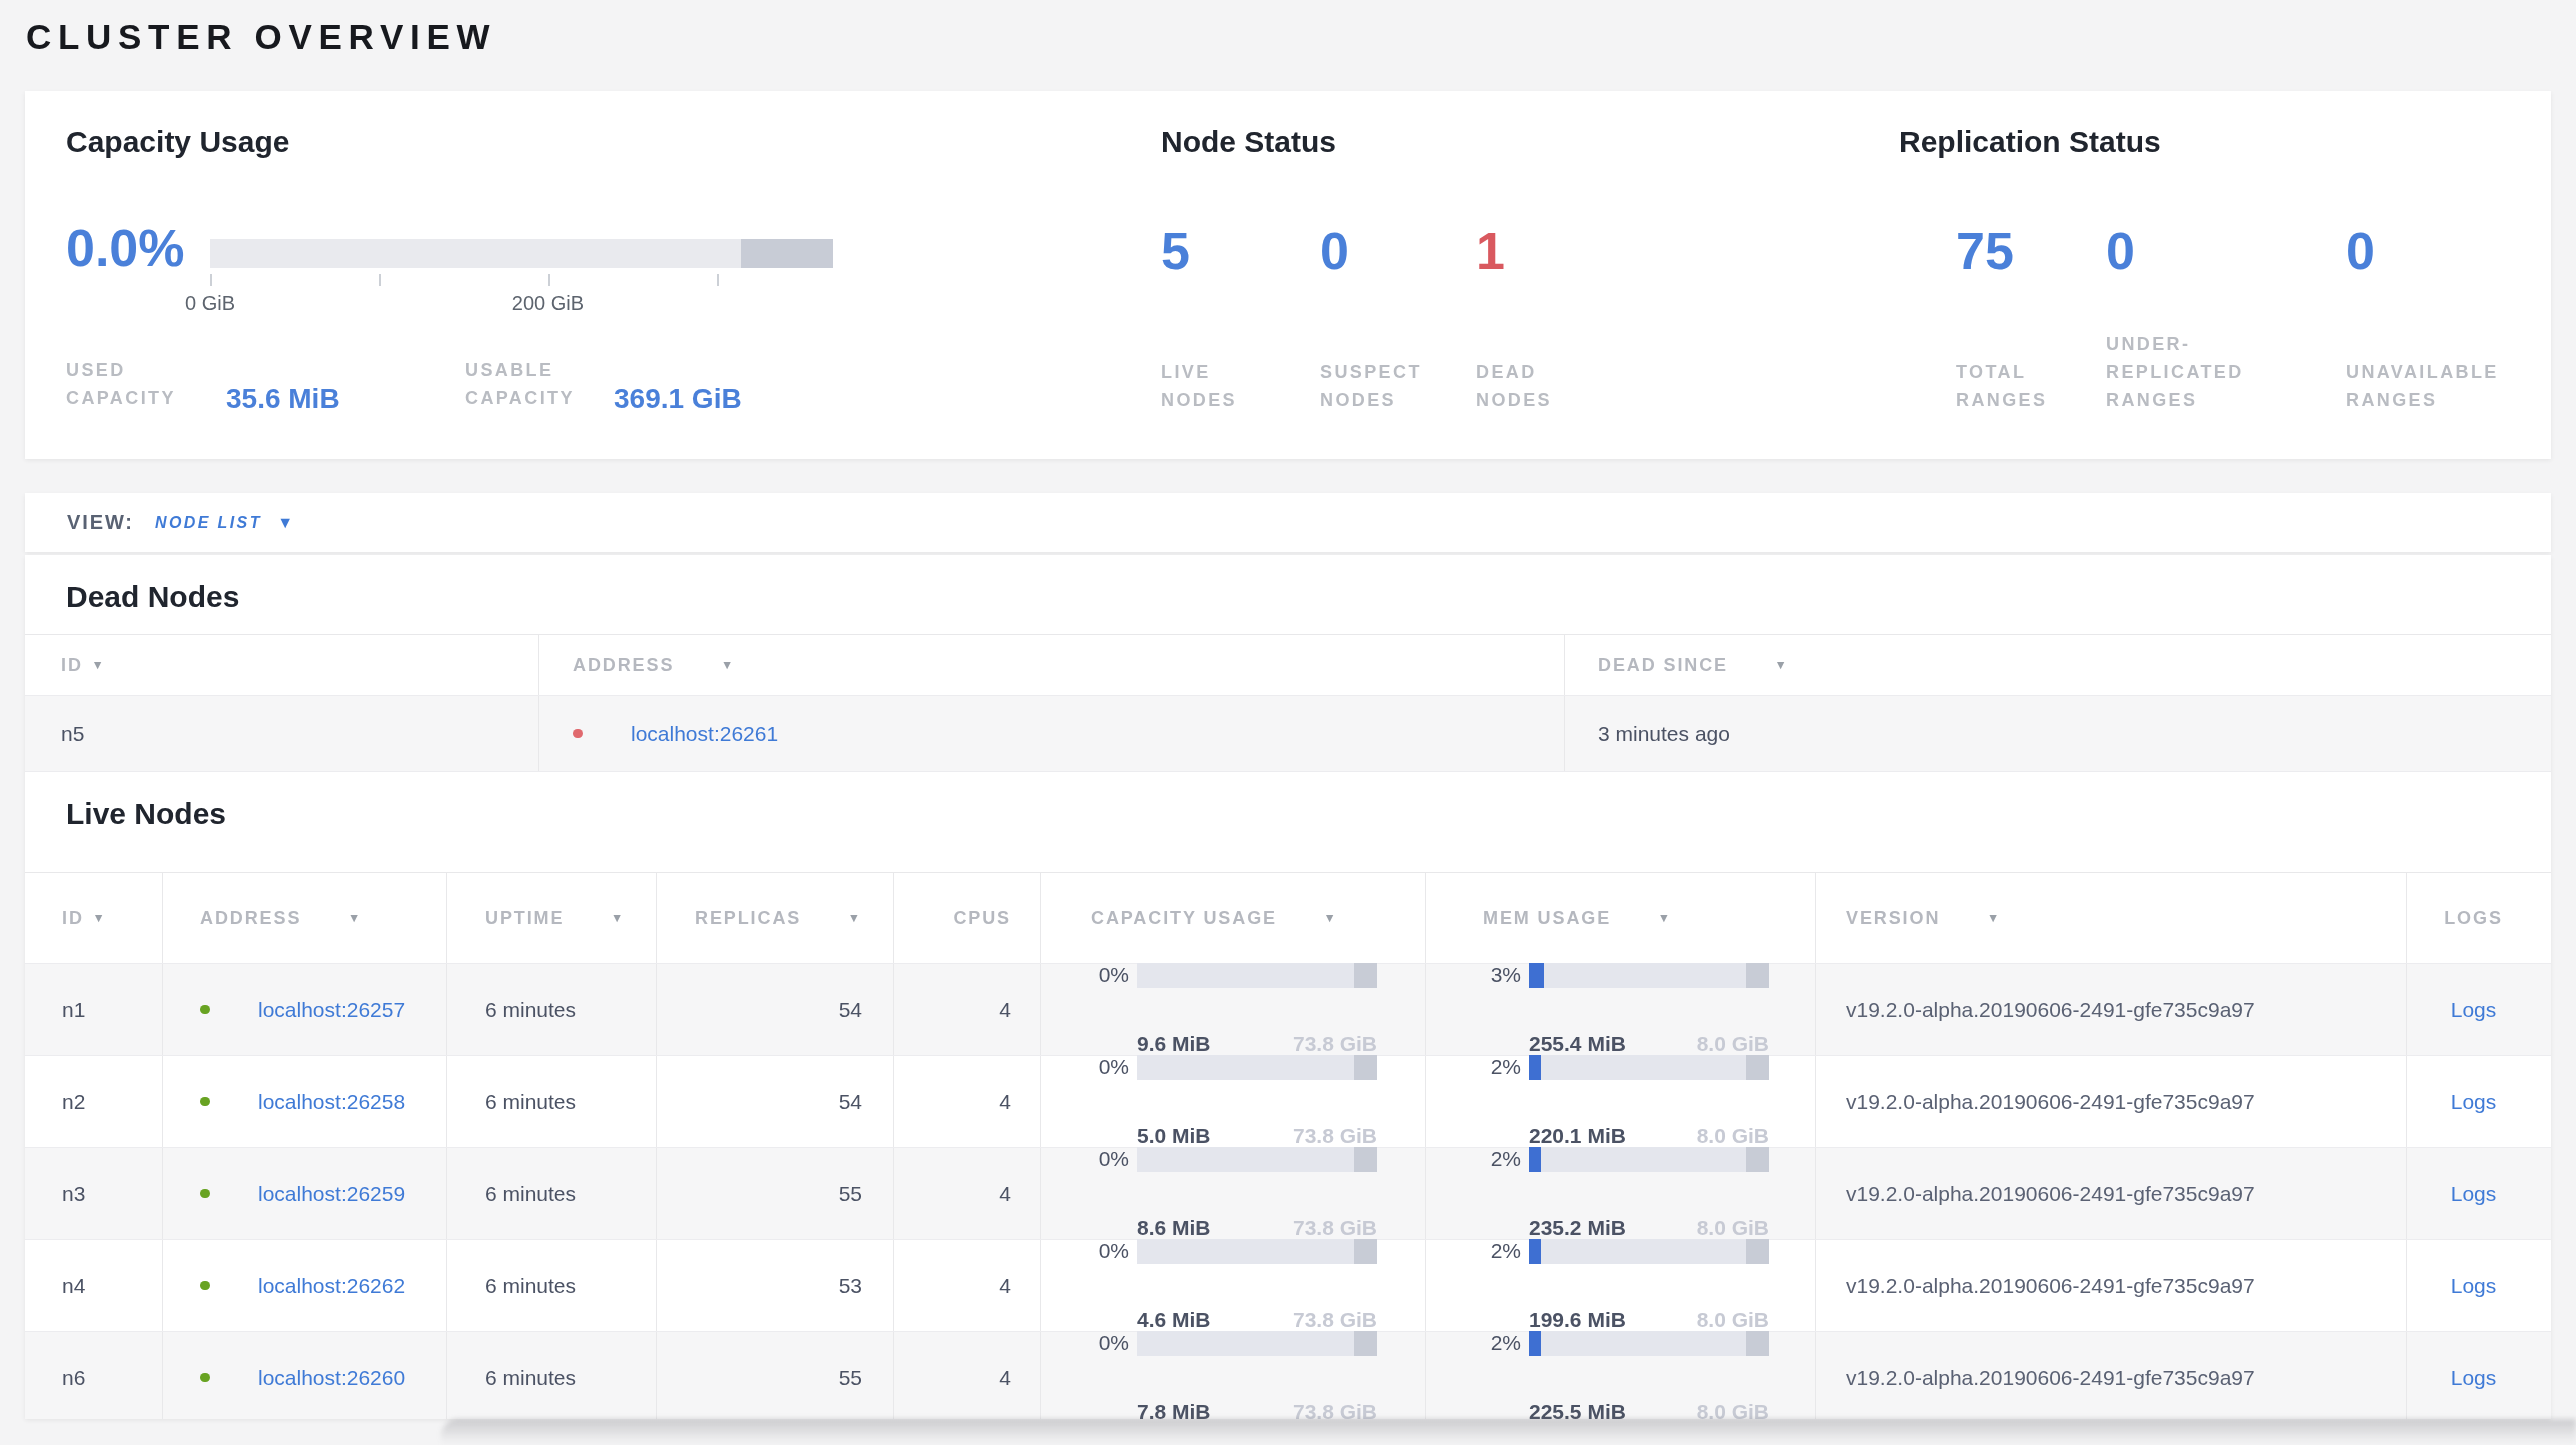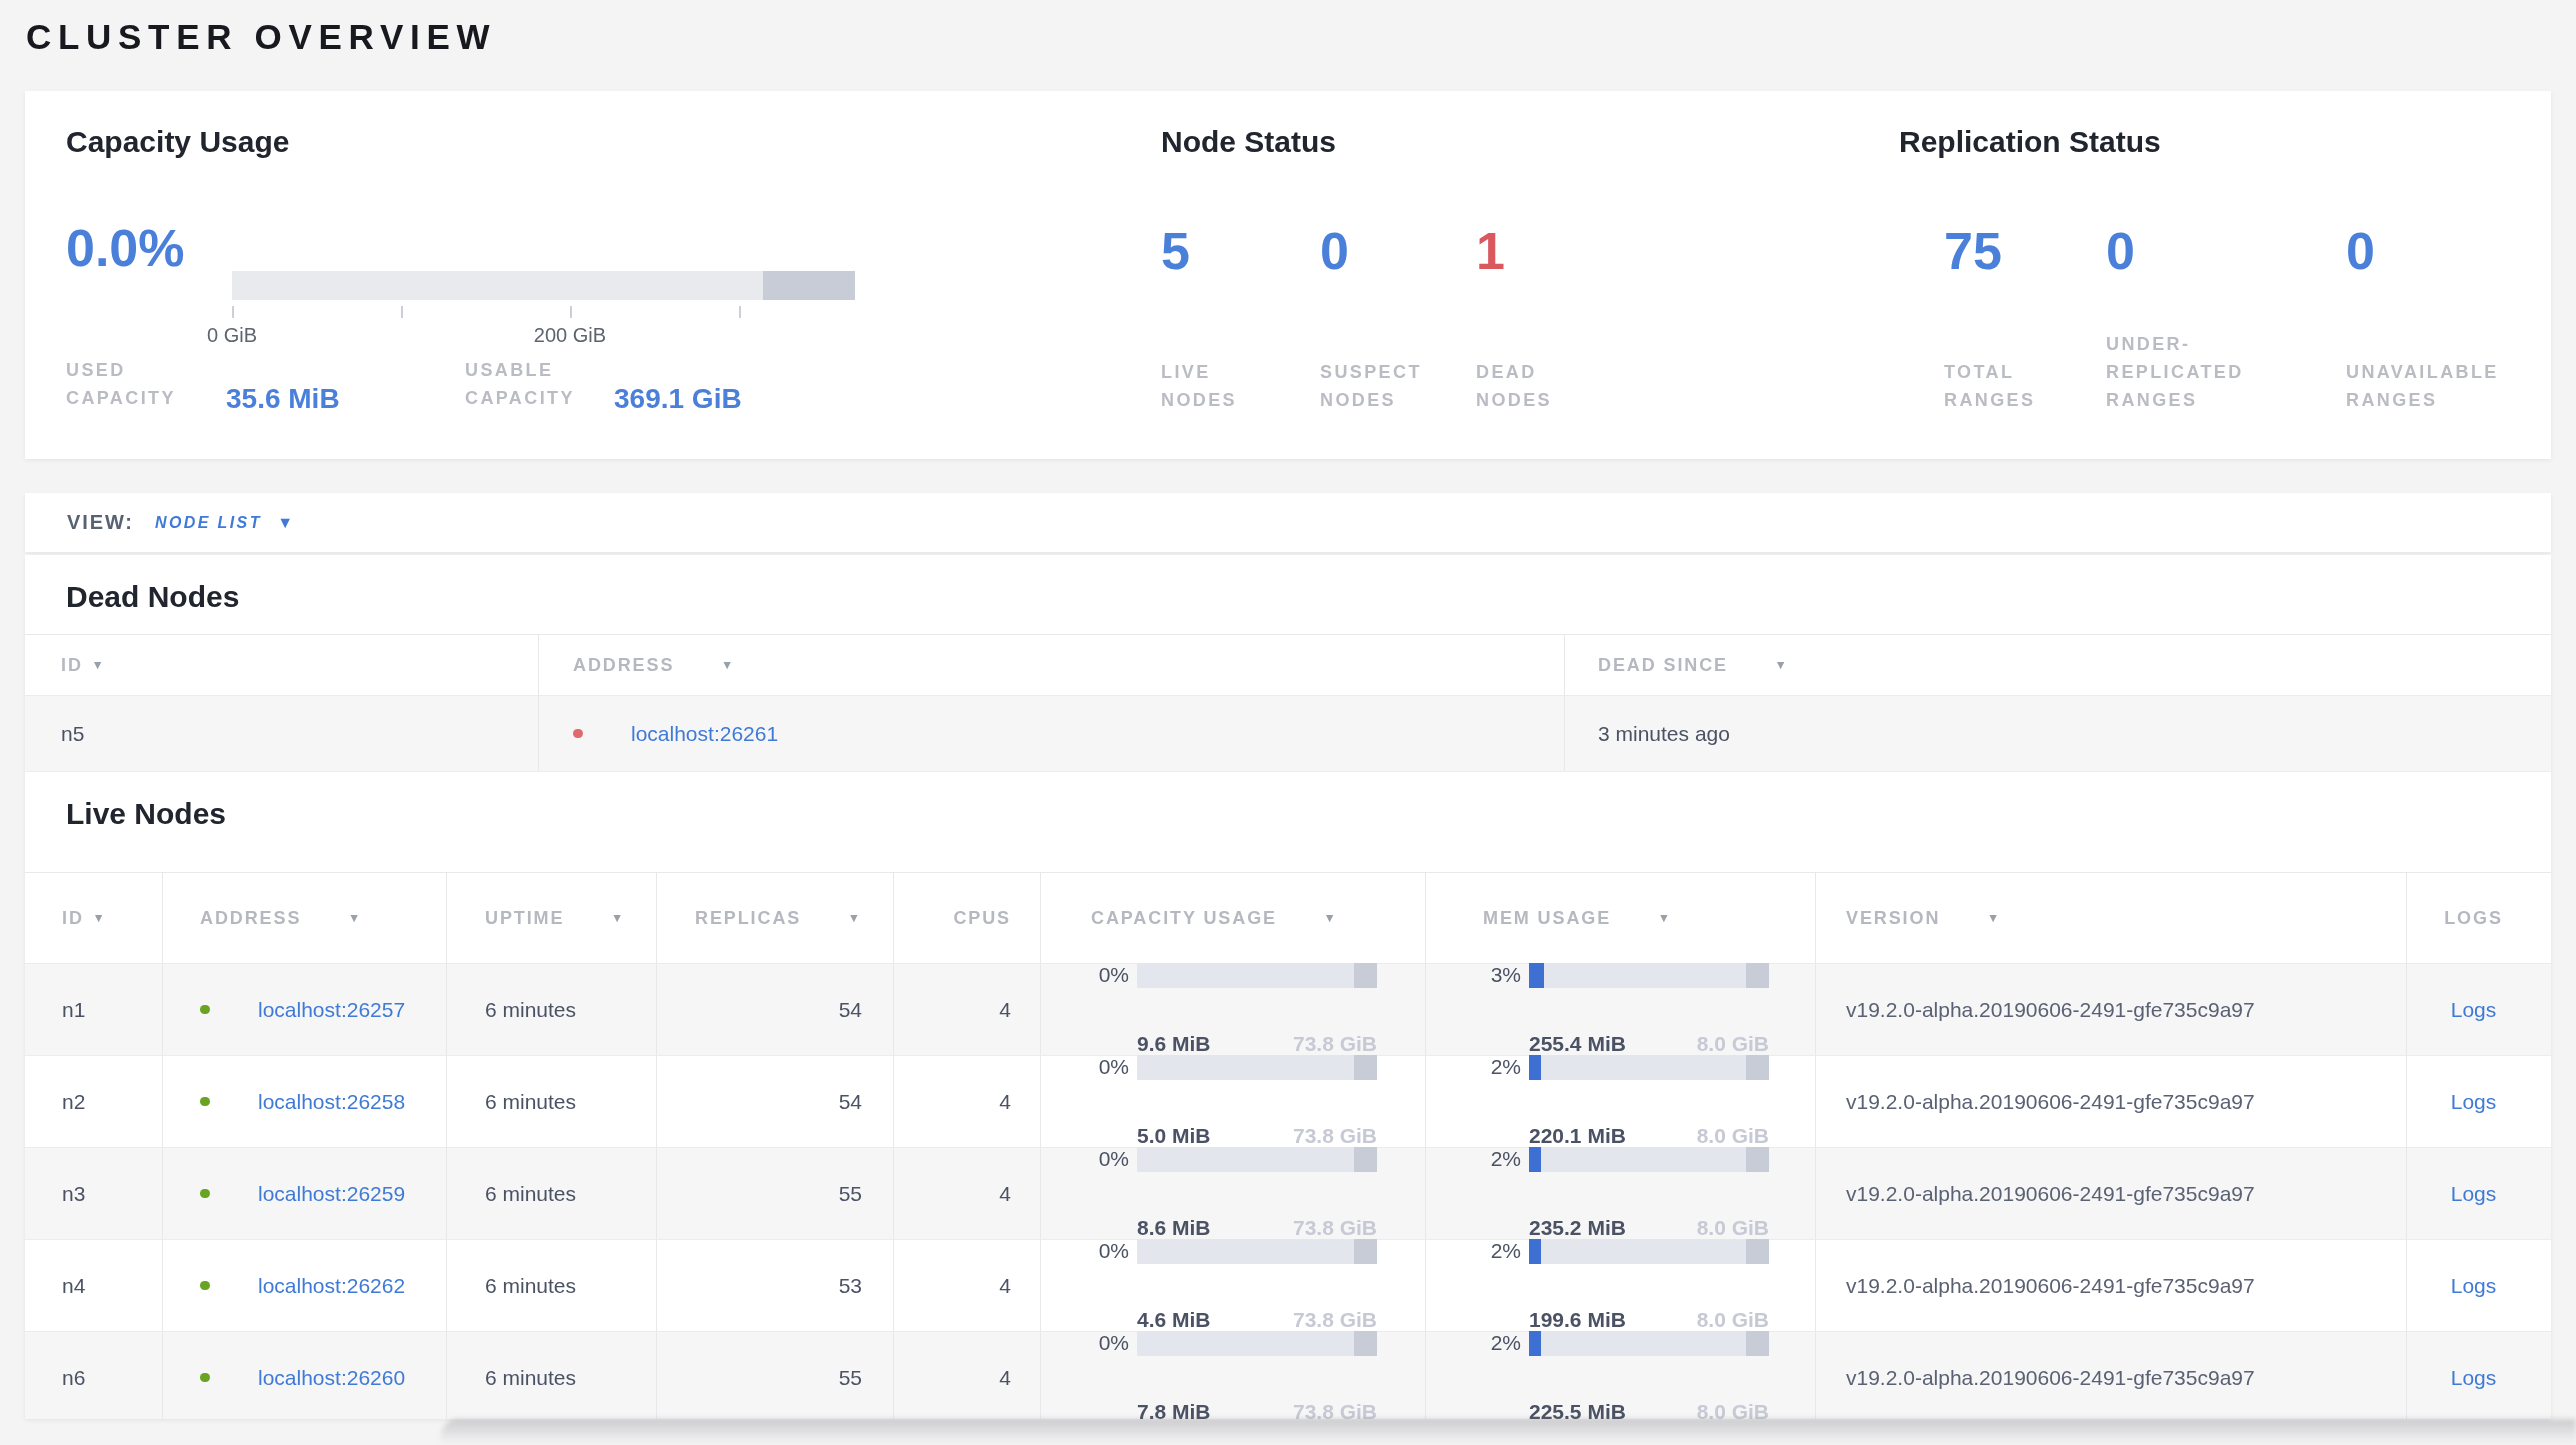--- a/index.html
+++ b/index.html
@@ -30,21 +30,21 @@
 
   .section-title { font-size:30px; font-weight:600; color:#20252e; }
 
   
   .s-title { position:absolute; top:34px; }
   .cap-title { left:41px; }
   .cap-pct {
     position:absolute; left:41px; top:128px;
     font-size:52px; font-weight:600; color:var(--accent-blue); line-height:59px;
   }
-  .cap-bar-area { position:absolute; left:207px; top:148px; width:623px;margin-top:32px; }
+  .cap-bar-area { position:absolute; left:185px; top:148px; width:623px; }
   .sum-bar { position:relative; width:623px; height:29px; background:#e9eaee; overflow:hidden; }
   .sum-bar-reserved { position:absolute; right:0; top:0; bottom:0; background:var(--bar-reserved); }
   .sum-ticks { position:relative; height:15.3px; margin-top:5.7px; }
   .sum-tick { position:absolute; top:0; width:1.9px; height:12.4px; background:#ccd0d6; }
   .sum-tick-labels { position:relative; height:25px; margin-top:2.9px; font-size:20px; color:#5d646e; }
   .sum-tick-label { position:absolute; transform:translateX(-50%); white-space:nowrap; }
   .cap-stats { position:absolute; left:41px; top:265px; height:59px; width:764px; }
   .stat { position:absolute; top:0; height:59px; }
   .stat-label {
     font-size:18px; letter-spacing:2.4px; color:#b9bcc2; font-weight:600;
@@ -61,21 +61,21 @@
   .node-metrics { left:1136px; width:535px; }
   .repl-metrics { left:1919px; width:592px; }
   .metric { position:absolute; top:0; bottom:0; display:flex; flex-direction:column; justify-content:space-between; }
   .metric-value { font-size:52px; font-weight:600; line-height:57px; color:var(--accent-blue); }
   .metric.red .metric-value { color:var(--danger-red); }
   .metric-label {
     font-size:18px; letter-spacing:2.4px; color:#b9bcc2; font-weight:600;
     line-height:28px; white-space:pre-line;
   }
   .node-metrics .m-0 { left:0; }   .node-metrics .m-1 { left:159px; } .node-metrics .m-2 { left:315px; }
-  .repl-metrics .m-0 { left:0; }   .repl-metrics .m-1 { left:162px; } .repl-metrics .m-2 { left:402px; }
+  .repl-metrics .m-0 { left:12px; }   .repl-metrics .m-1 { left:162px; } .repl-metrics .m-2 { left:402px; }
 
   
   .view-label { margin-left:42px; font-size:20px; letter-spacing:1.9px; font-weight:600; color:#596273; }
   .view-select { margin-left:21px; display:flex; align-items:center; cursor:pointer; }
   .view-value { font-size:16px; letter-spacing:2.4px; font-weight:600; color:var(--link-blue);font-style:italic; }
   .view-caret { margin-left:15.3px; font-size:16px; color:var(--link-blue); }
 
   
   .tables-panel h2 { margin-left:41px; }
   .t-dead-title { margin-top:25px; }

